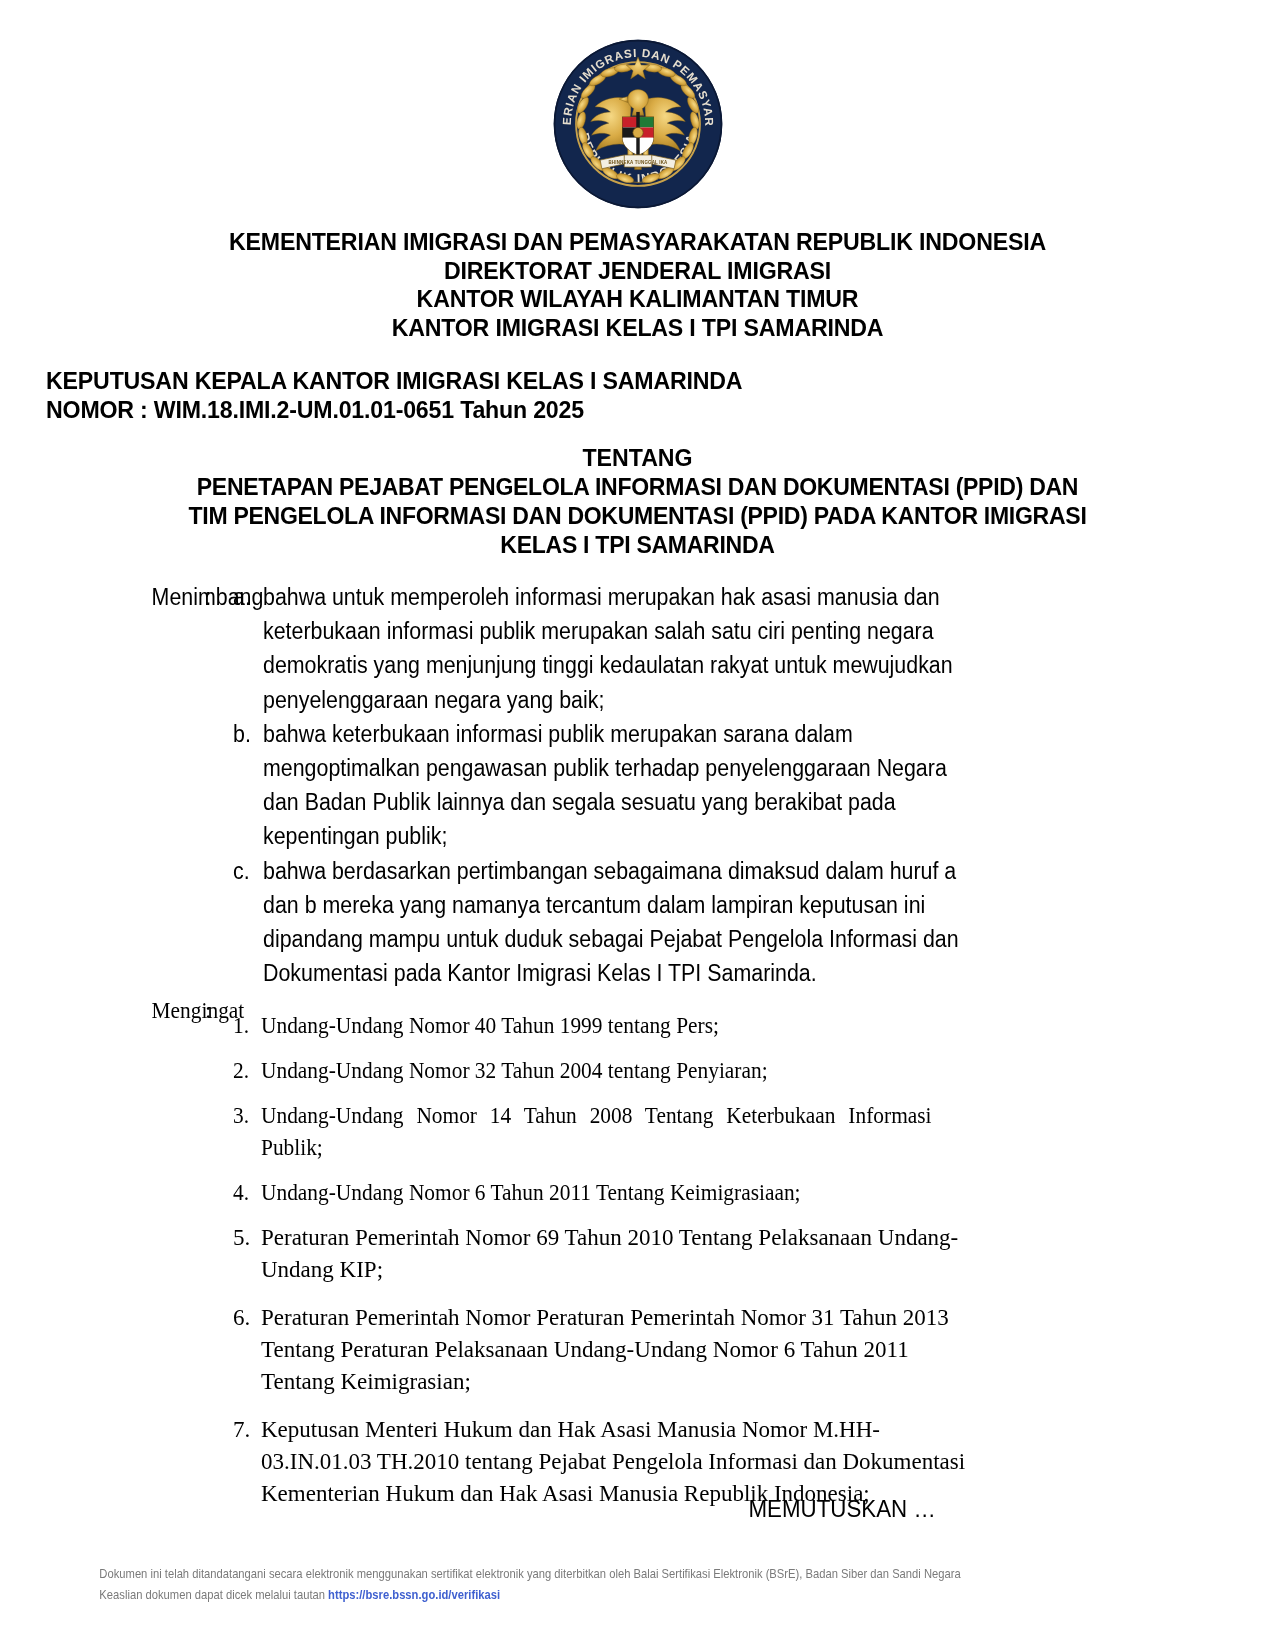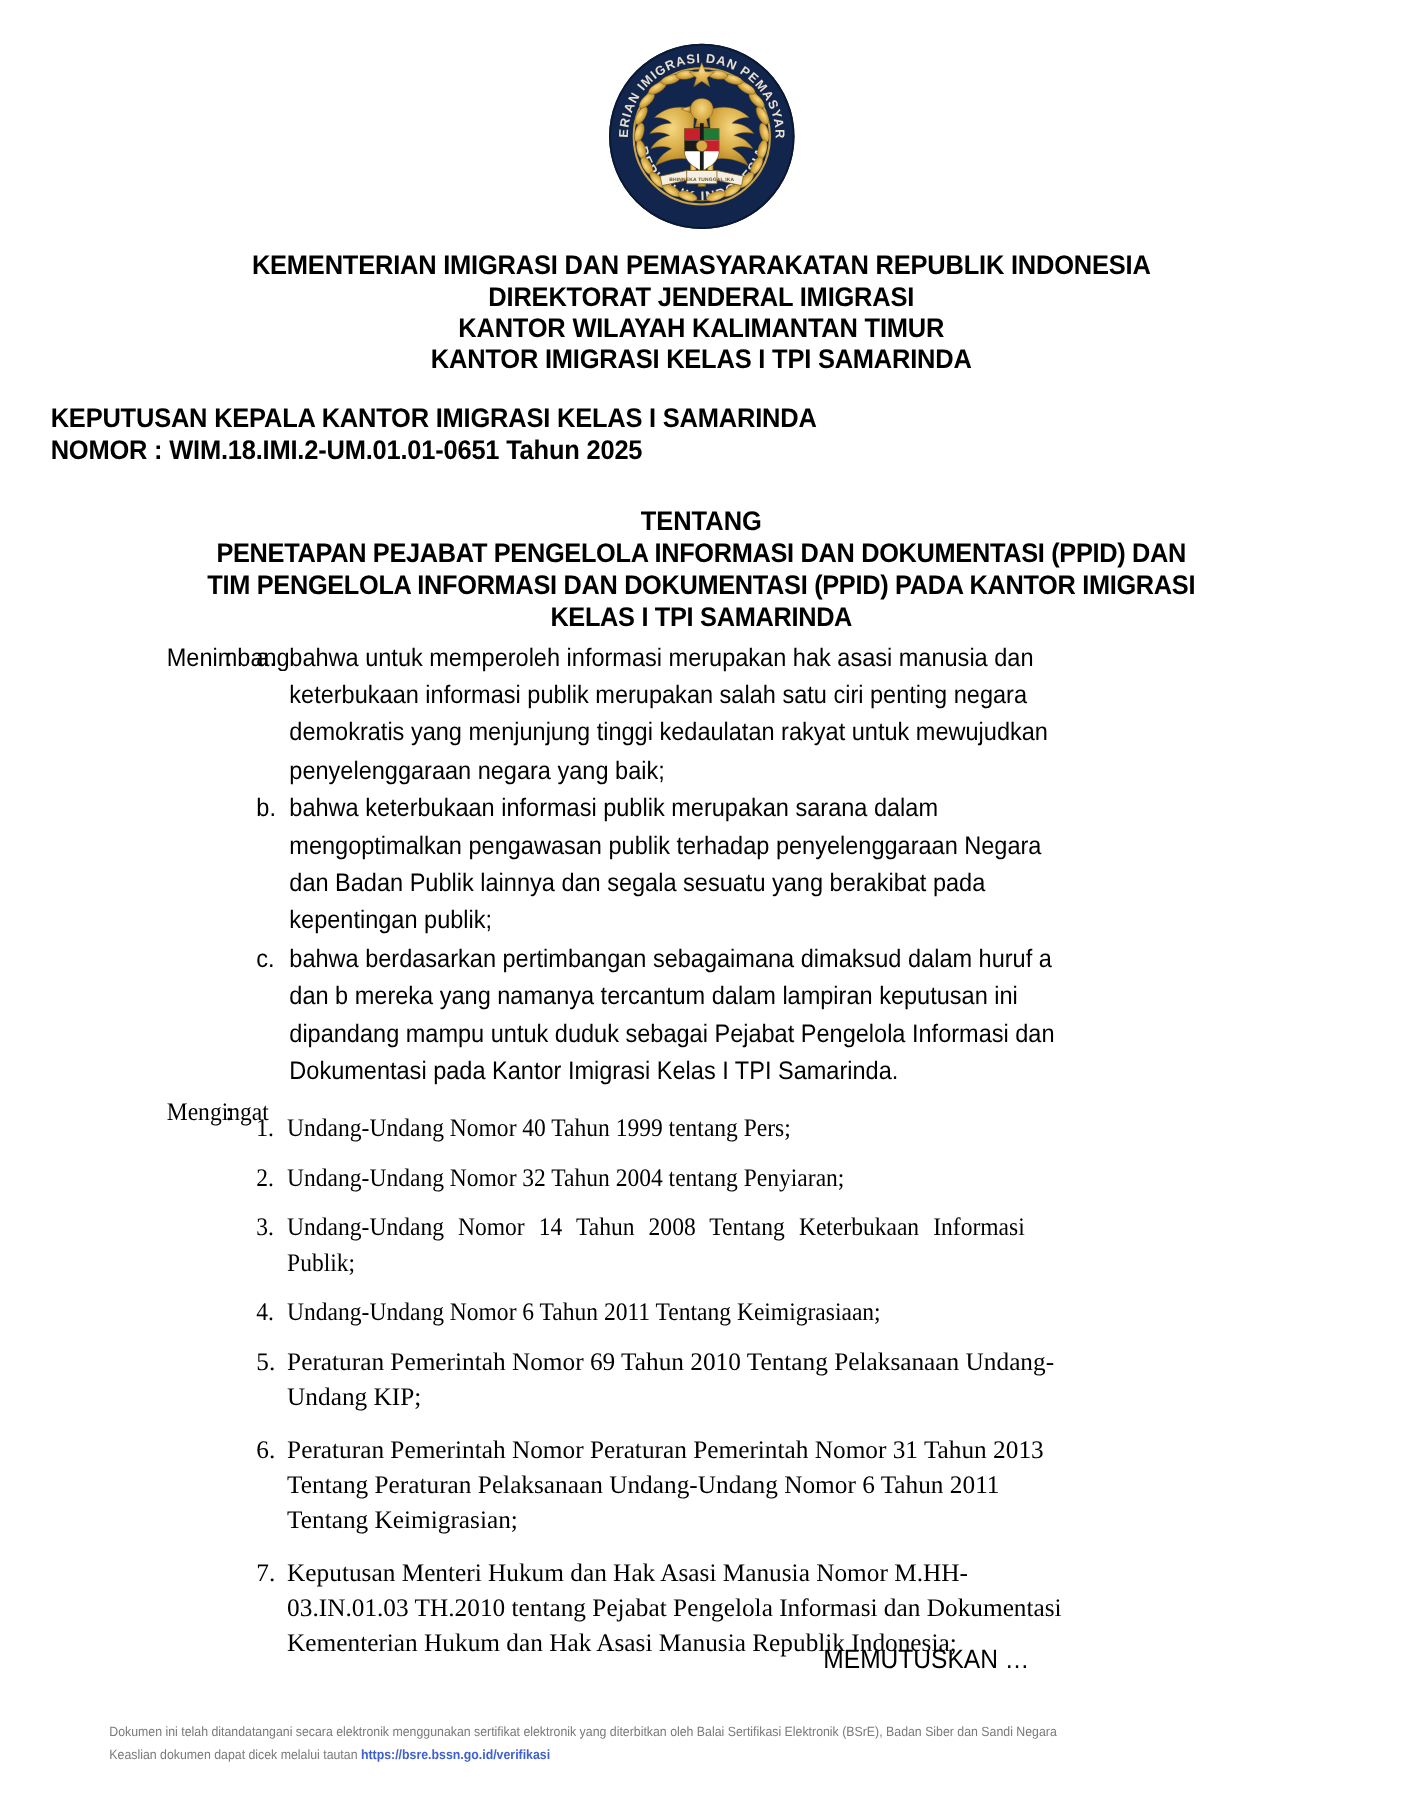--- a/index.html
+++ b/index.html
@@ -62,21 +62,21 @@
     font-size: 24.5px;
     line-height: 28.5px;
     letter-spacing: -0.2px;
     transform: scaleX(0.945);
     transform-origin: center center;
     white-space: nowrap;
   }
 
   .tentang-block {
     position: absolute;
-    top: 460px;
+    top: 443px;
     left: 0;
     width: 1275px;
     text-align: center;
   }
   .tentang-word {
     font-weight: bold;
     font-size: 24.5px;
     line-height: 29px;
     transform: scaleX(0.945);
     transform-origin: center center;

